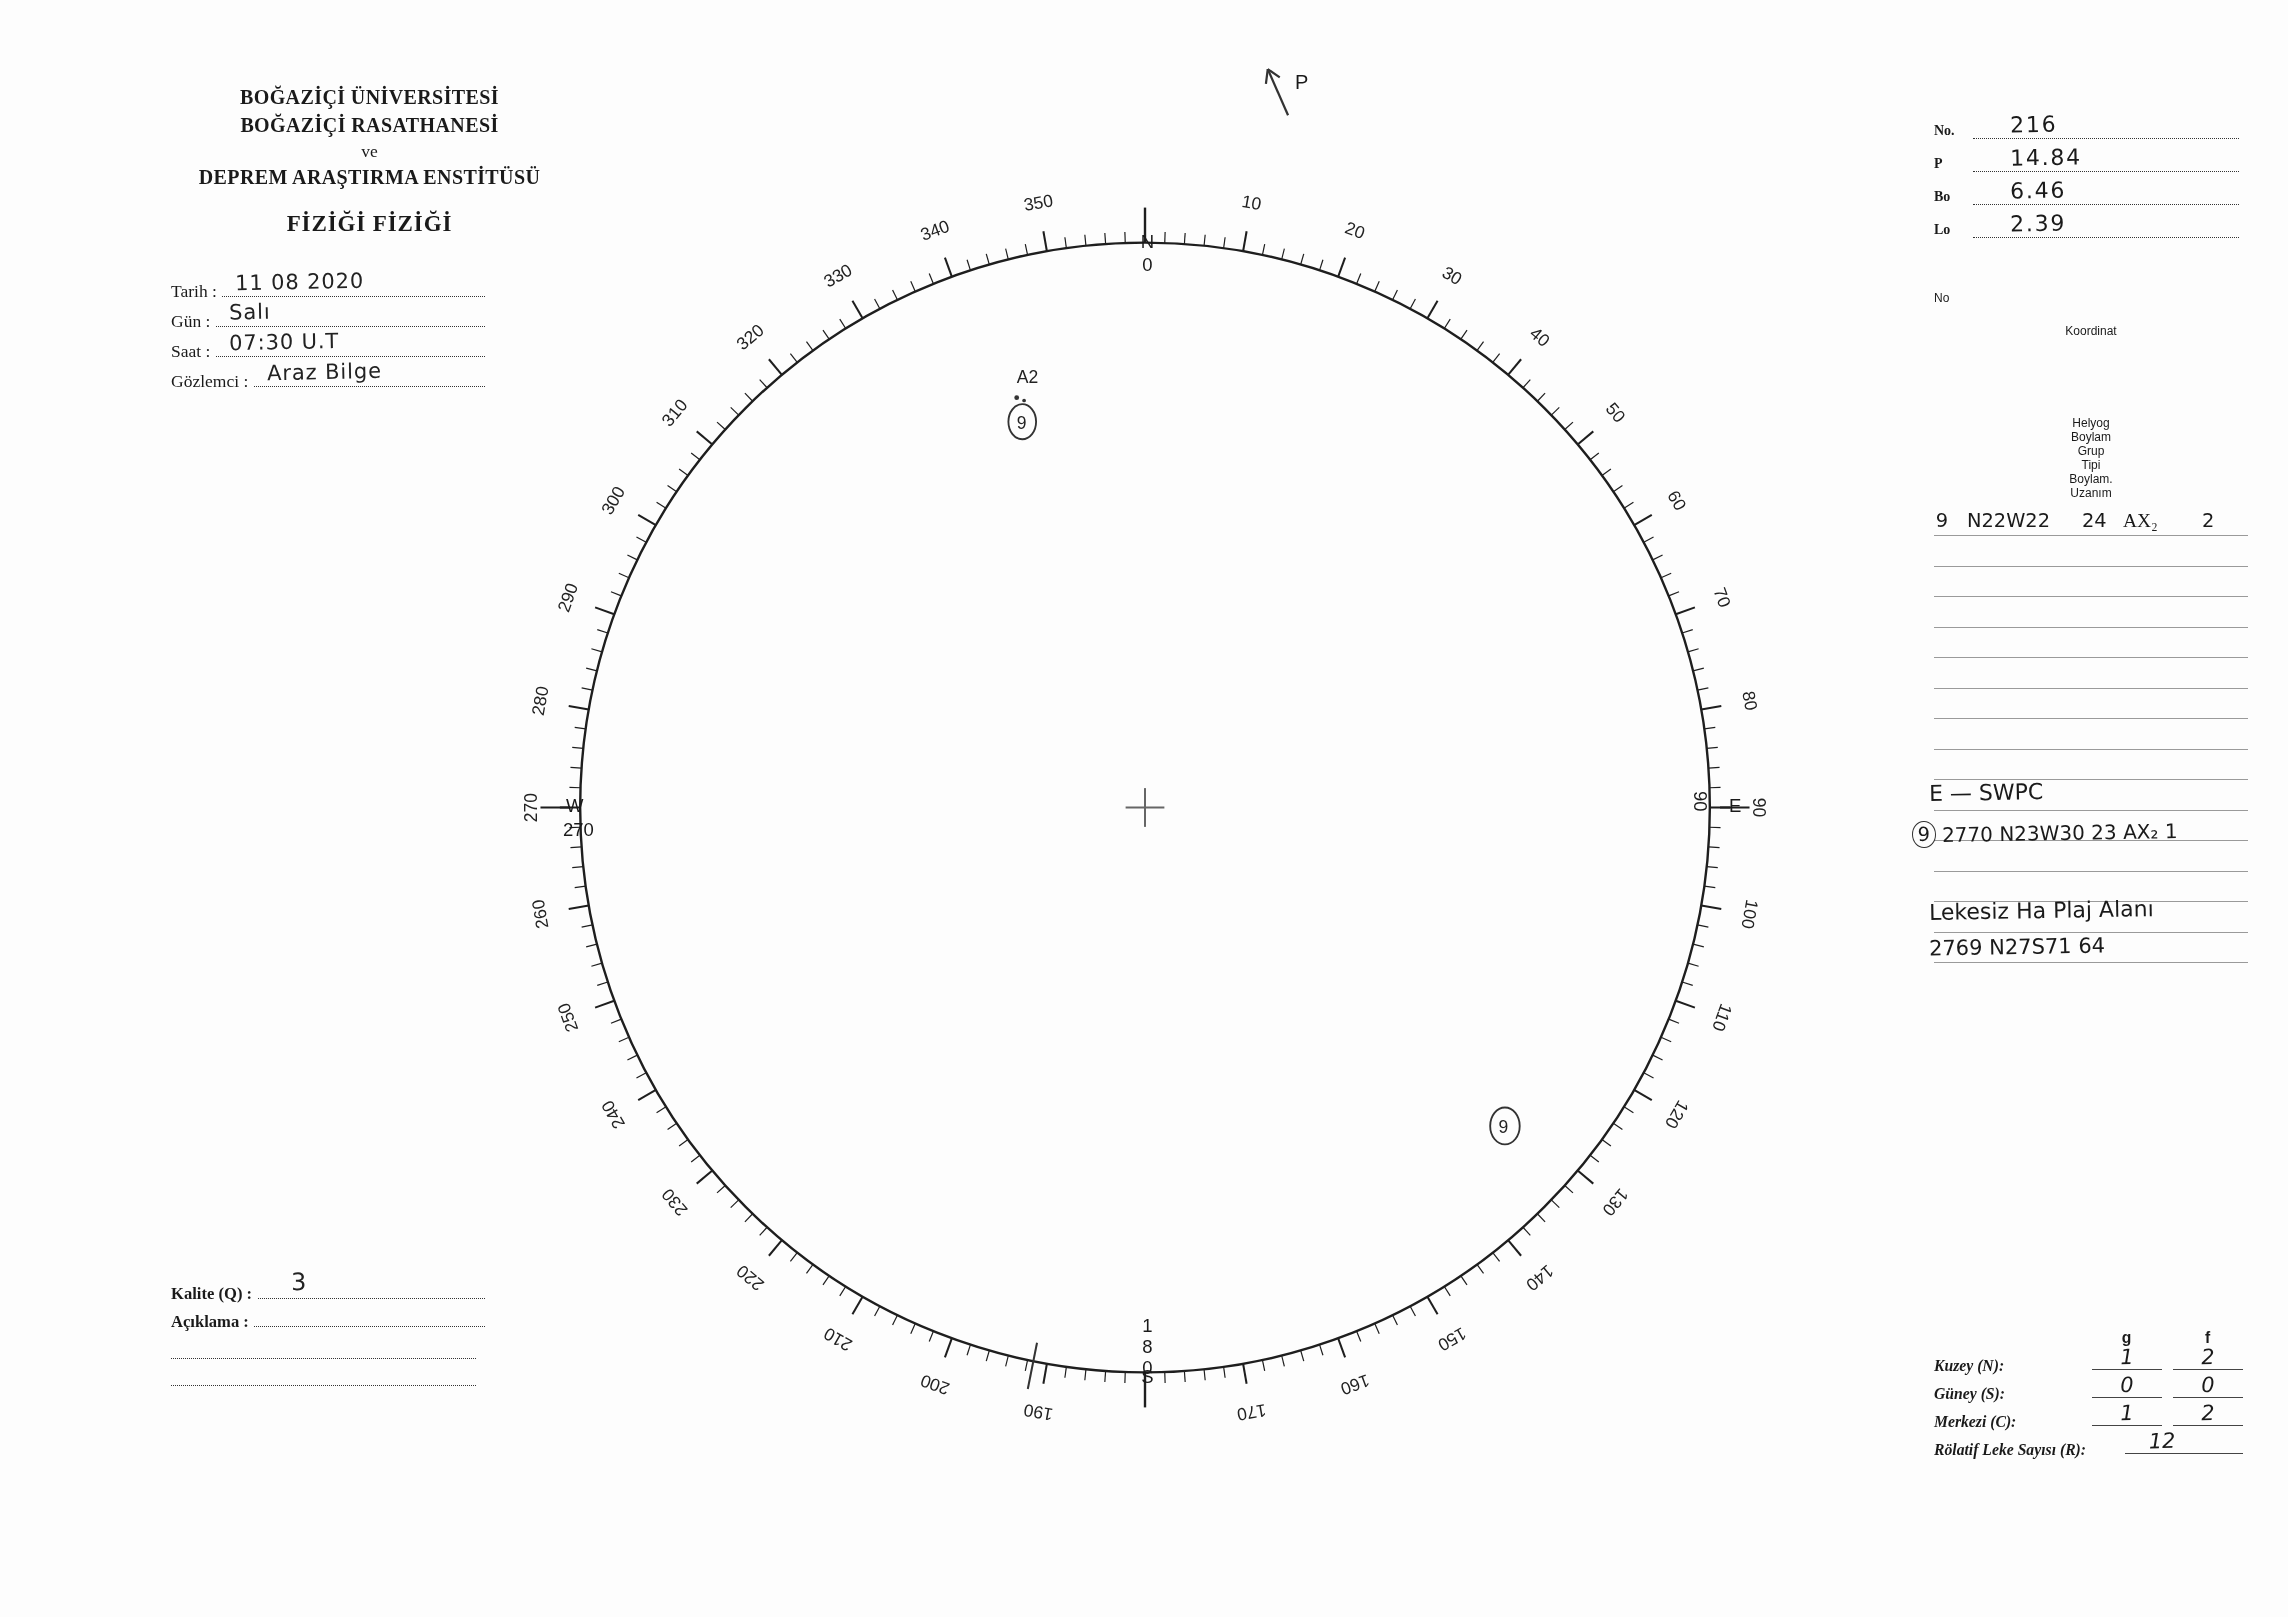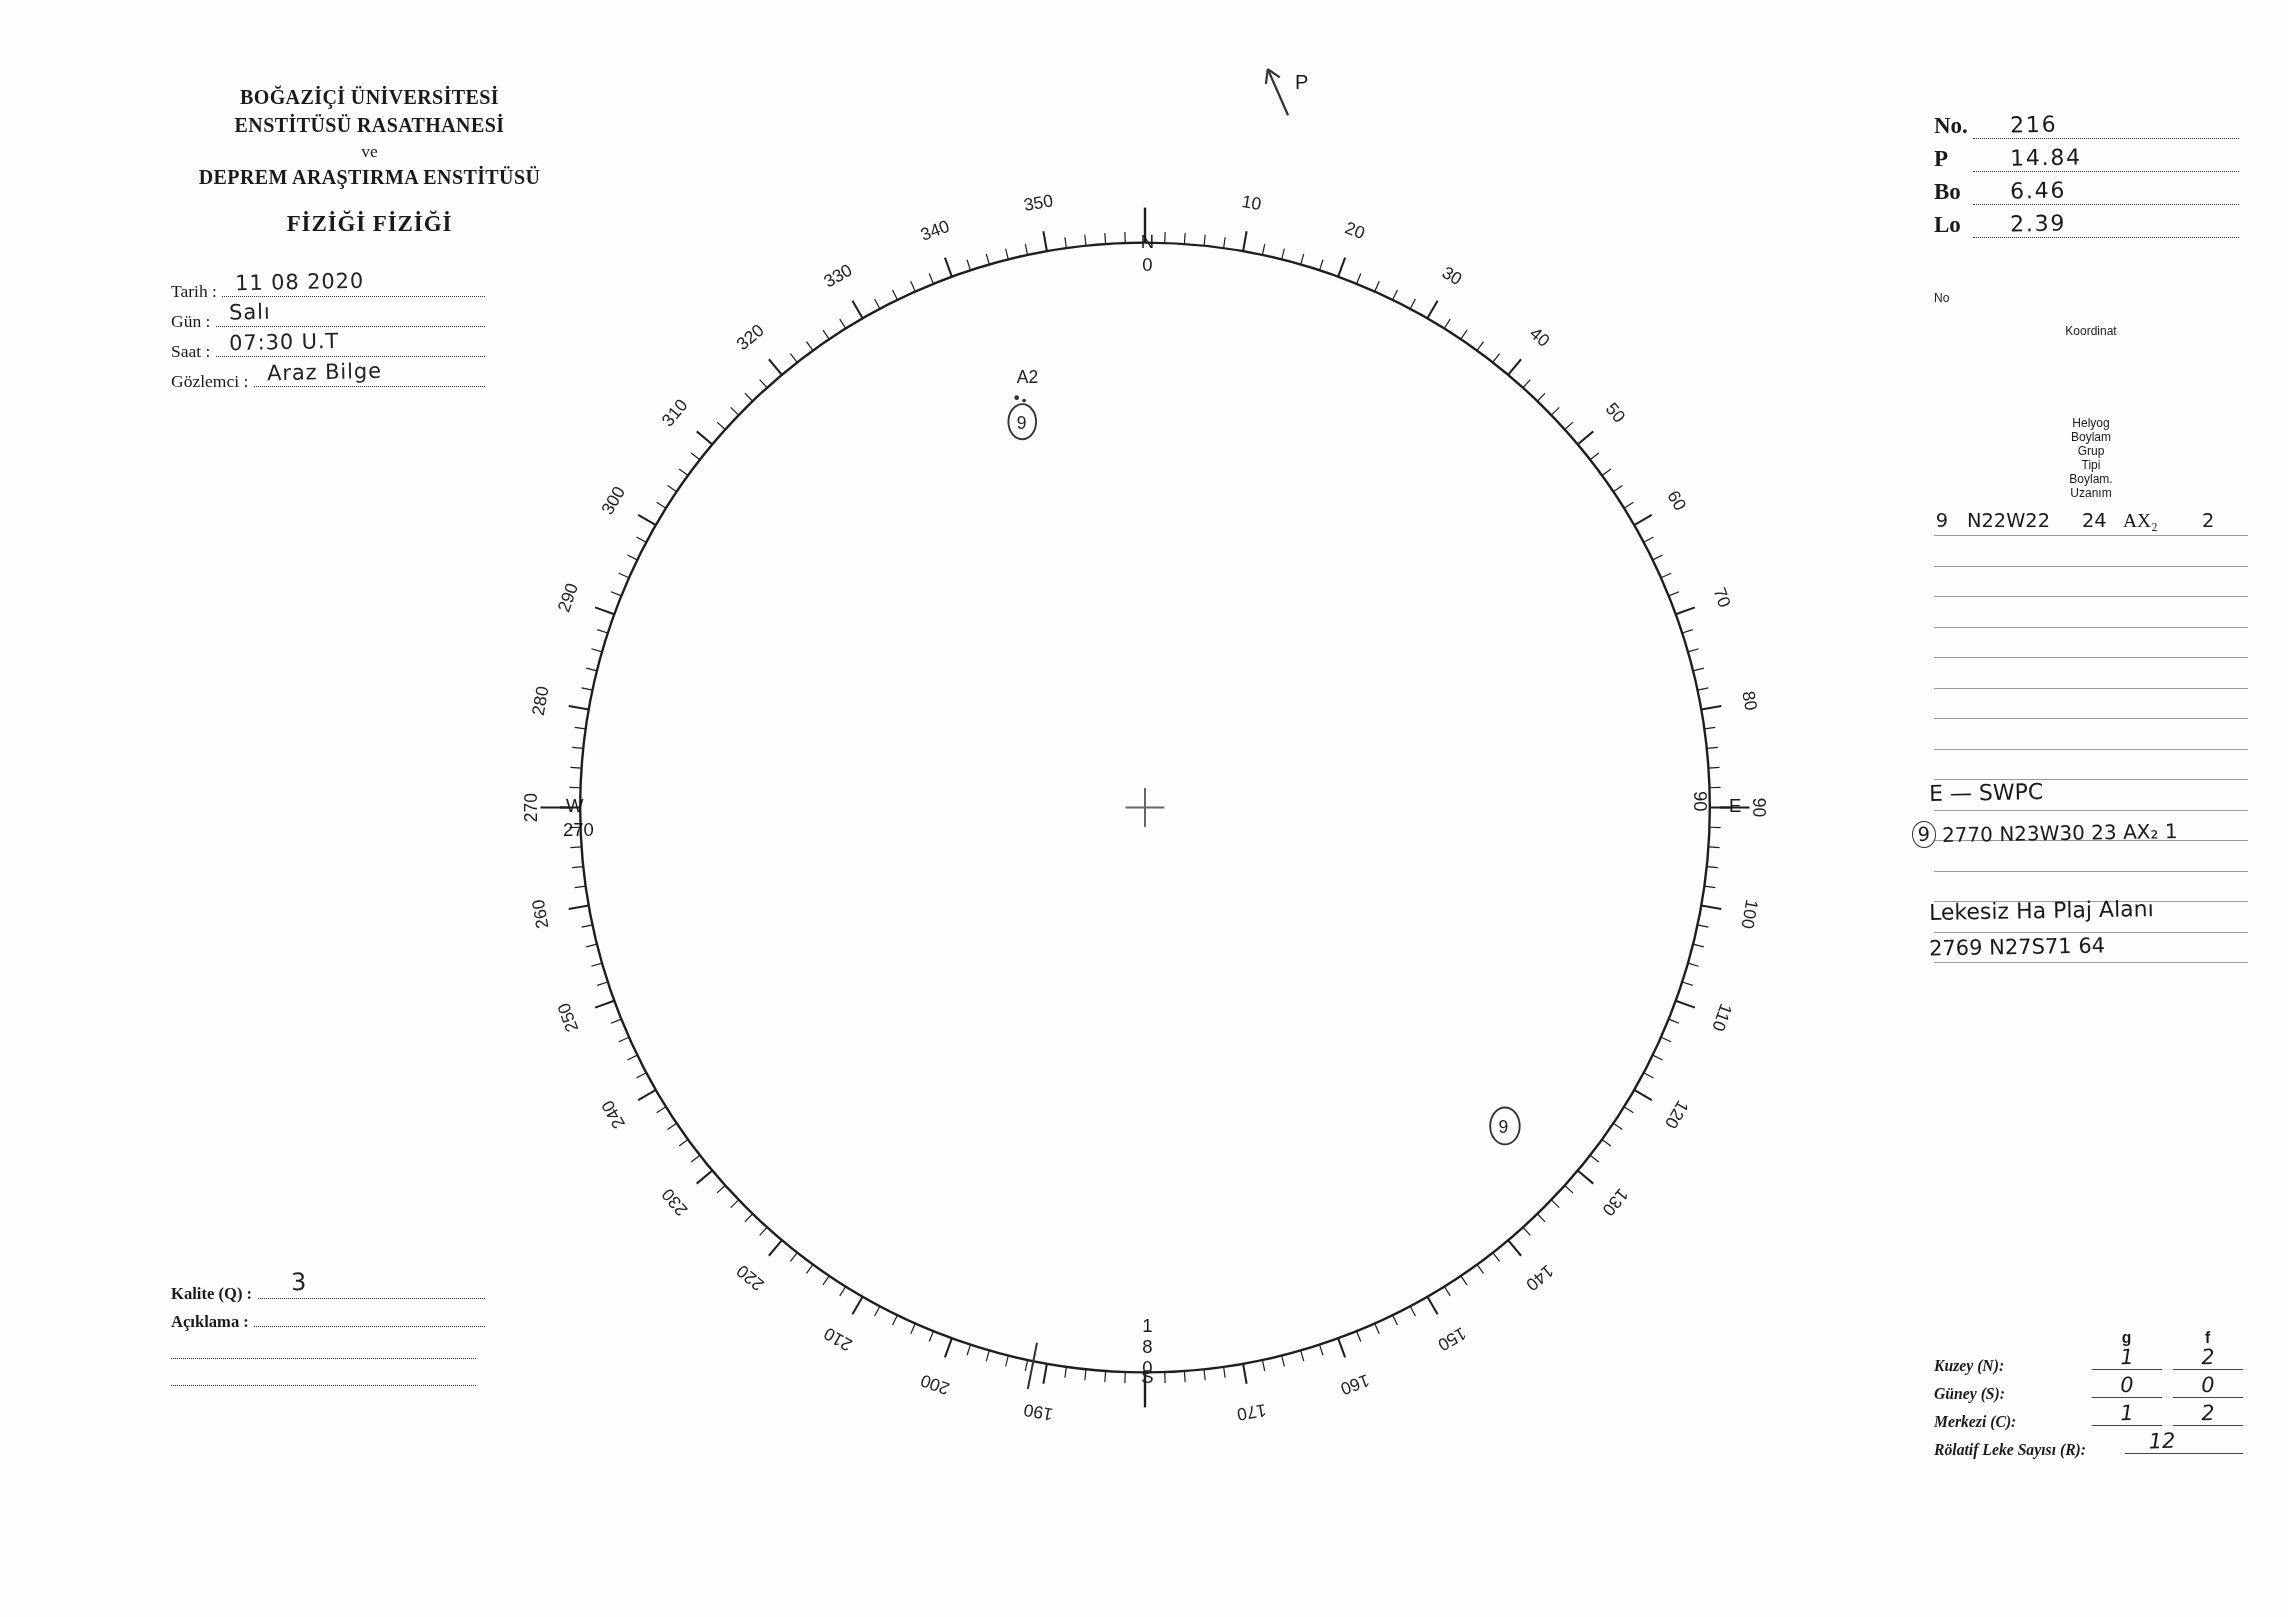--- a/index.html
+++ b/index.html
@@ -29,21 +29,21 @@
   .qdots{flex:1;border-bottom:0.9px dotted #333;margin:0 0 5.5px 5.5px;position:relative;height:18.5px;}
   .blankline{border-bottom:0.9px dotted #333;height:26px;margin-left:0;width:305px;}
 
   
   .chartwrap{position:absolute;left:365px;top:23px;width:1560px;height:1569px;}
   .nlabel,.slabel,.wlabel,.elabel{position:absolute;font-size:18.5px;font-family:"Liberation Sans",sans-serif;}
 
   
   .rpanel{position:absolute;left:1934px;top:106px;width:305px;}
   .rrow{display:flex;align-items:flex-end;height:33px;}
-  .rlabel{width:39px;font-size:23px;font-weight:bold;}
+  .rlabel{width:39px;font-size:14px;font-weight:bold;}
   .rdots{flex:1;border-bottom:0.9px dotted #333;height:20px;position:relative;}
   .rhand{position:absolute;left:37px;bottom:0.9px;font-family:"DejaVu Sans",sans-serif;
          font-size:22px;letter-spacing:1.8px;transform:rotate(-1deg);}
 
   .tbl{position:absolute;left:1934px;top:291px;width:314px;}
   .thead{display:flex;font-size:12px;font-family:"Liberation Sans",sans-serif;text-align:center;line-height:14px;flex-direction:column;}
   .thead div{flex:1;}
   .thead .c1{flex:0 0 33px;text-align:left;}
   .thead .c2{flex:0 0 92px;}
   .ruled{margin-top:5.5px;}
@@ -68,21 +68,21 @@
   svg{display:block;}
   .degtxt{font-family:"Liberation Sans",sans-serif;font-size:19px;fill:#222;}
 </style>
 </head>
 <body>
 
 <div class="sheet">
 
   <div class="header">
     <div class="l1">BOĞAZİÇİ ÜNİVERSİTESİ</div>
-    <div class="l2">ENSTİTÜSÜ RASATHANESİ</div>
+    <div class="l2">BOĞAZİÇİ RASATHANESİ</div>
     <div class="l3">ve</div>
     <div class="l4">DEPREM ARAŞTIRMA ENSTİTÜSÜ</div>
     <div class="title2">FİZİĞİ FİZİĞİ</div>
   </div>
 
   <div class="fields">
     <div class="frow">
       <span class="flabel">Tarih :</span>
       <span class="fdots">
         <span class="hand">11  08  2020</span>

